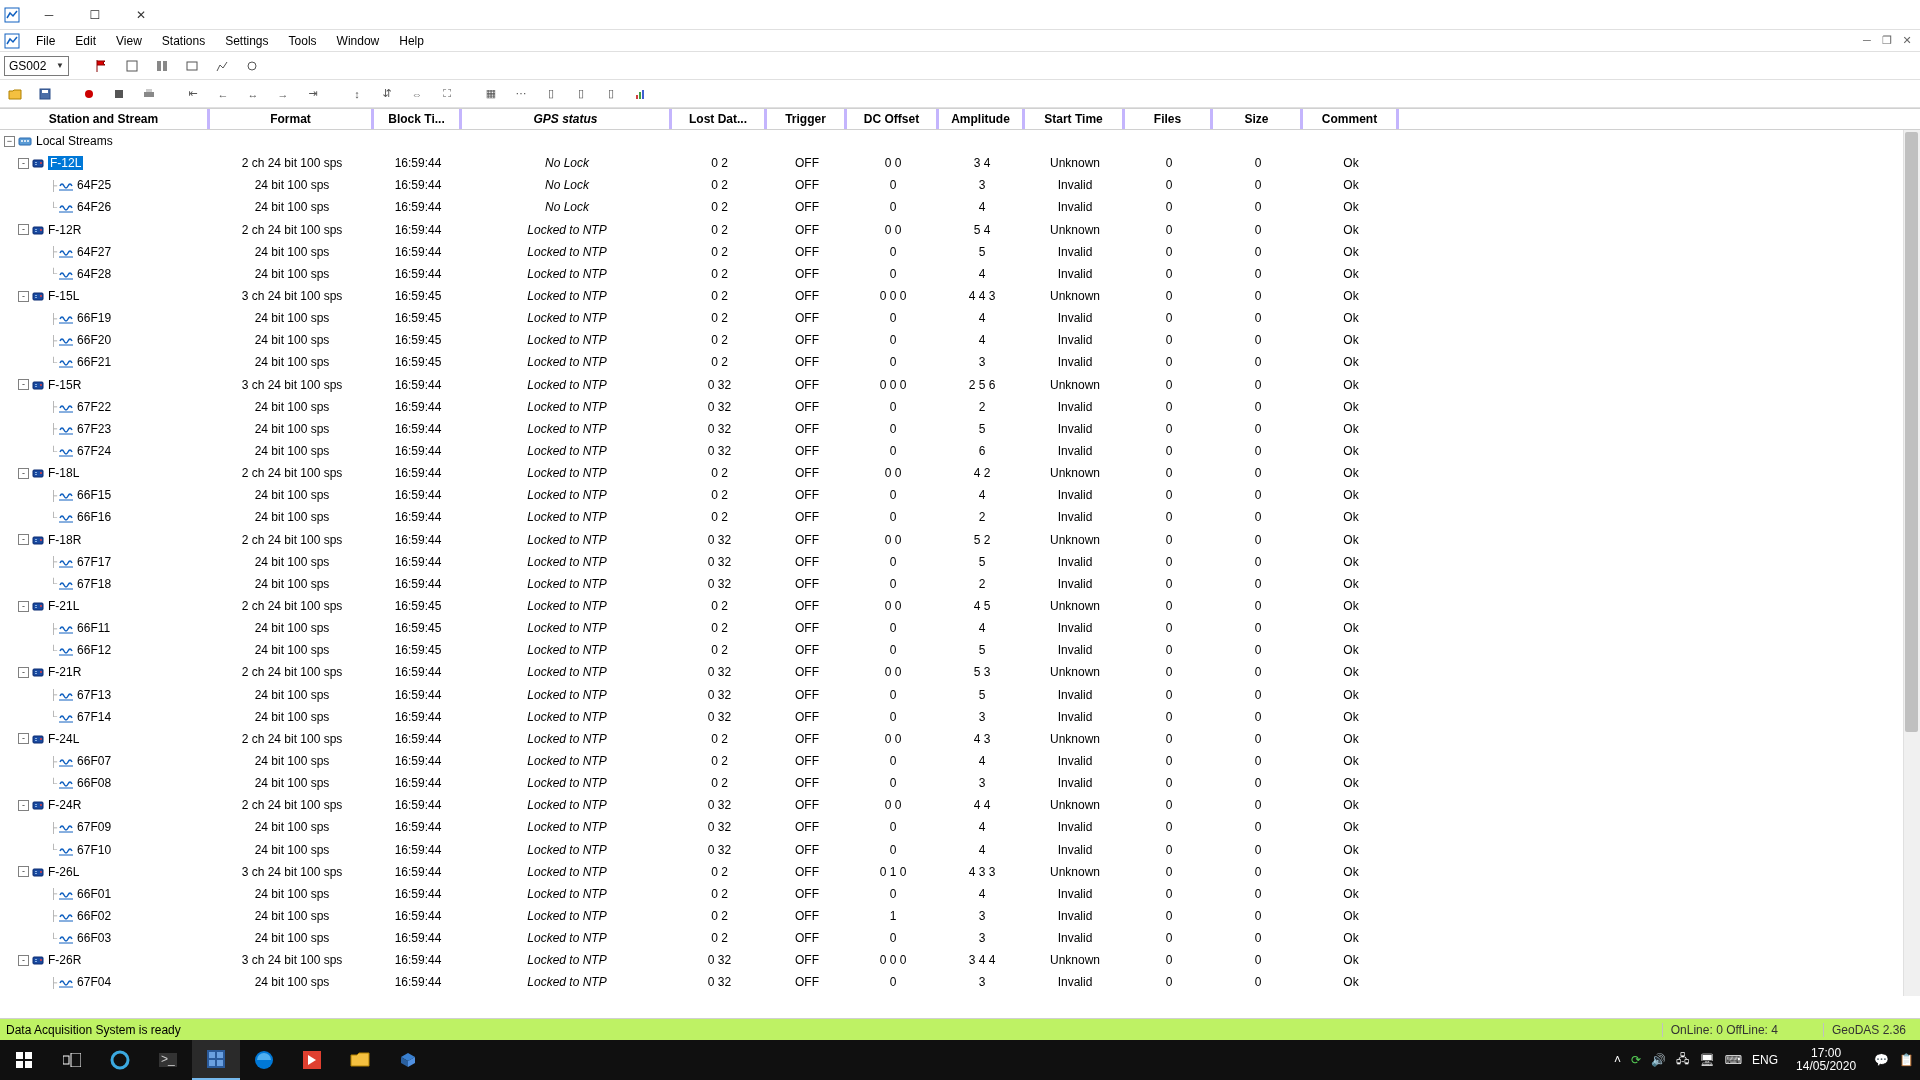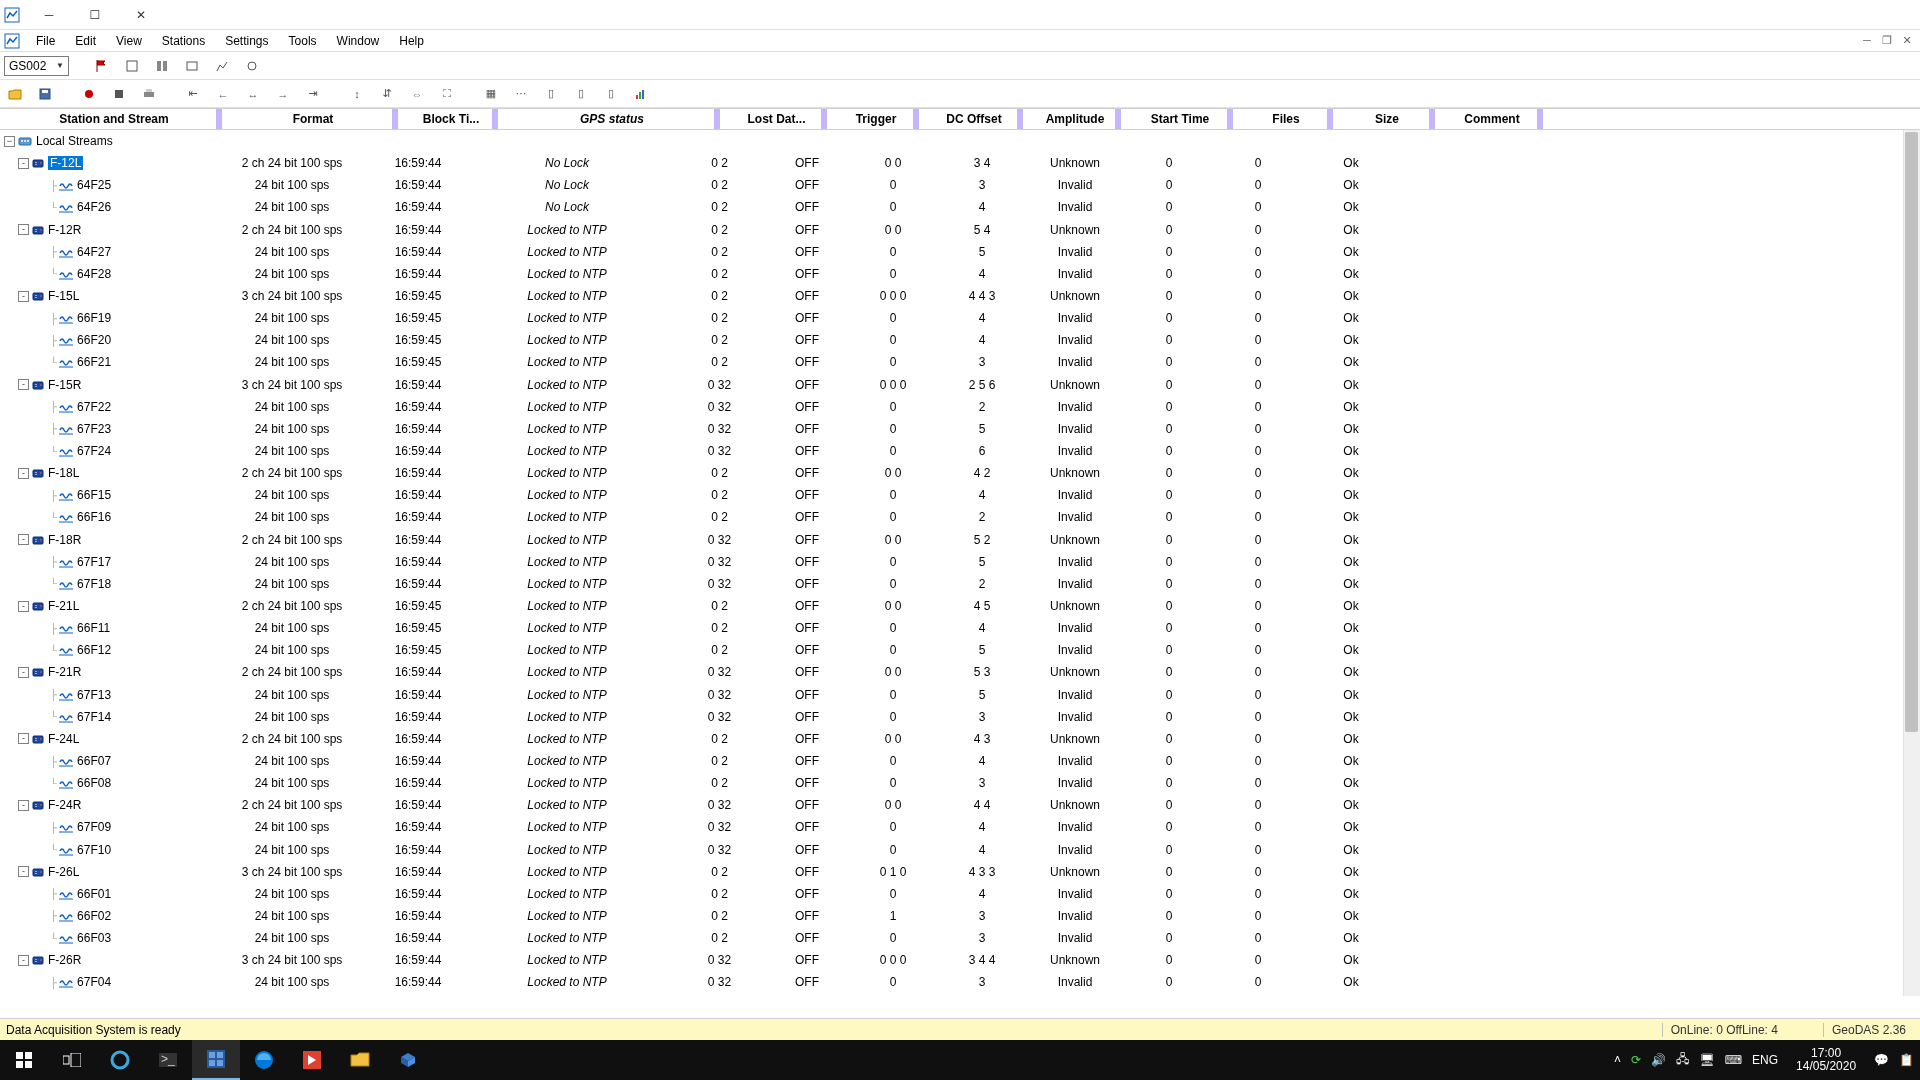--- a/index.html
+++ b/index.html
@@ -14,34 +14,34 @@
 .menubar .menu-item { padding: 2px 8px; color: #000; }
 .menubar .mdi-controls { margin-left: auto; display: flex; gap: 2px; }
 .menubar .mdi-controls span { width: 18px; text-align: center; color: #666; font-size: 11px; }
 .toolbar1, .toolbar2 { height: 28px; display: flex; align-items: center; padding: 0 4px; gap: 8px; border-bottom: 1px solid #e0e0e0; }
 .combo { border: 1px solid #7a7a7a; background: #fff; height: 20px; width: 65px; display: flex; align-items: center; padding: 0 4px; font-size: 11px; }
 .combo .chev { margin-left: auto; font-size: 8px; color: #333; }
 .tool-btn { width: 22px; height: 22px; border: 1px solid transparent; display: inline-flex; align-items: center; justify-content: center; color: #555; font-size: 11px; }
 .tool-btn svg { width: 14px; height: 14px; }
 .sep { width: 6px; }
 .col-headers { height: 22px; display: flex; align-items: stretch; border-bottom: 1px solid #d0d0d0; border-top: 1px solid #d0d0d0; background: #fff; }
-.col-headers .ch { border-right: 6px solid #c4b5fd; display: flex; align-items: center; justify-content: center; font-weight: bold; color: #000; padding: 0 12px; overflow: hidden; white-space: nowrap; margin-left: 12px; }
+.col-headers .ch { border-right: 3px solid #c4b5fd; display: flex; align-items: center; justify-content: center; font-weight: bold; color: #000; padding: 0 12px; overflow: hidden; white-space: nowrap; }
 .tree-area { height: 866px; overflow: hidden; position: relative; background: #fff; }
 .scroll-track { position: absolute; right: 0; top: 0; bottom: 0; width: 17px; background: #f0f0f0; border-left: 1px solid #e0e0e0; }
 .scroll-thumb { position: absolute; right: 2px; top: 2px; width: 13px; height: 600px; background: #c0c0c0; border-radius: 2px; }
 .row { height: 22.15px; display: flex; align-items: center; }
 .row .name-cell { display: flex; align-items: center; padding-left: 4px; }
 .row .cell { text-align: center; overflow: hidden; white-space: nowrap; }
 .expander { width: 11px; height: 11px; border: 1px solid #808080; display: inline-flex; align-items: center; justify-content: center; font-size: 9px; line-height: 1; color: #333; margin-right: 3px; background: #fff; }
 .icon-local { width: 14px; height: 14px; margin-right: 4px; }
 .icon-station { width: 12px; height: 12px; margin-right: 4px; }
 .icon-stream { width: 14px; height: 10px; margin-right: 4px; }
 .sel { background: #0078d7; color: #fff; padding: 0 2px; }
 .tree-line { color: #a0a0a0; font-size: 10px; }
-.statusbar { position: absolute; left: 0; right: 0; bottom: 40px; height: 22px; border-top: 1px solid #d0d0d0; display: flex; align-items: center; padding: 0 6px; background: #fef9c3; }
+.statusbar { position: absolute; left: 0; right: 0; bottom: 40px; height: 22px; border-top: 1px solid #d0d0d0; display: flex; align-items: center; padding: 0 6px; background: #bef264; }
 .statusbar .sb-left { flex: 1; }
 .statusbar .sb-cell { border-left: 1px solid #c0c0c0; padding: 0 8px; color: #333; margin-left: 37px; }
 .taskbar { position: absolute; left: 0; right: 0; bottom: 0; height: 40px; background: #101010; display: flex; align-items: center; color: #fff; }
 .taskbar .tb-btn { width: 48px; height: 40px; display: flex; align-items: center; justify-content: center; }
 .taskbar .tb-btn.active { background: #2a2a2a; border-bottom: 2px solid #76b9ed; }
 .taskbar .tray { margin-left: auto; display: flex; align-items: center; gap: 10px; padding-right: 6px; font-size: 11px; }
 .taskbar .clock { text-align: center; line-height: 1.1; font-size: 11px; padding: 0 8px; }
 
 .w-name   { width: 210px; }
 .w-format { width: 164px; }

